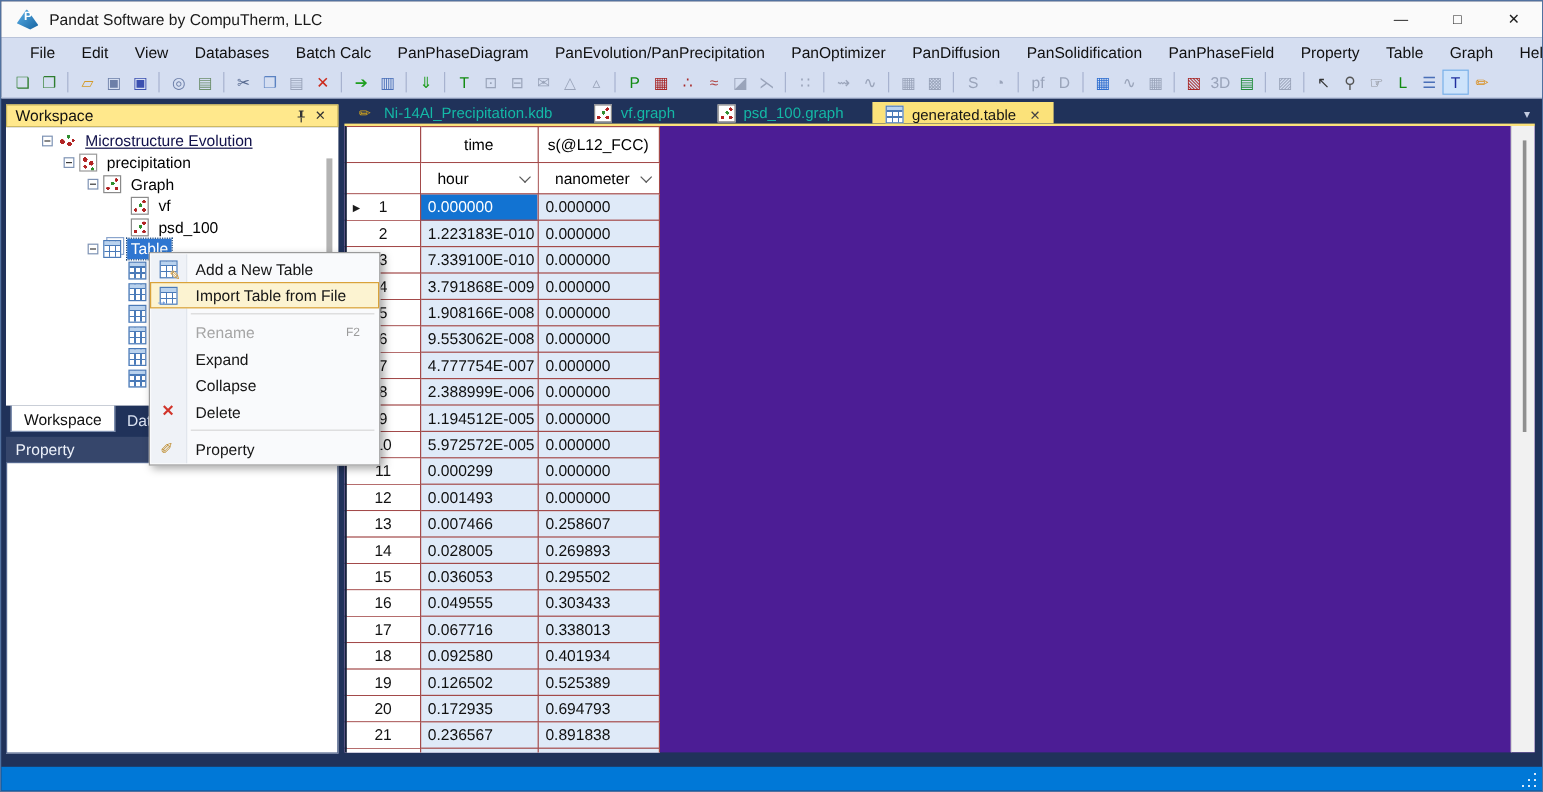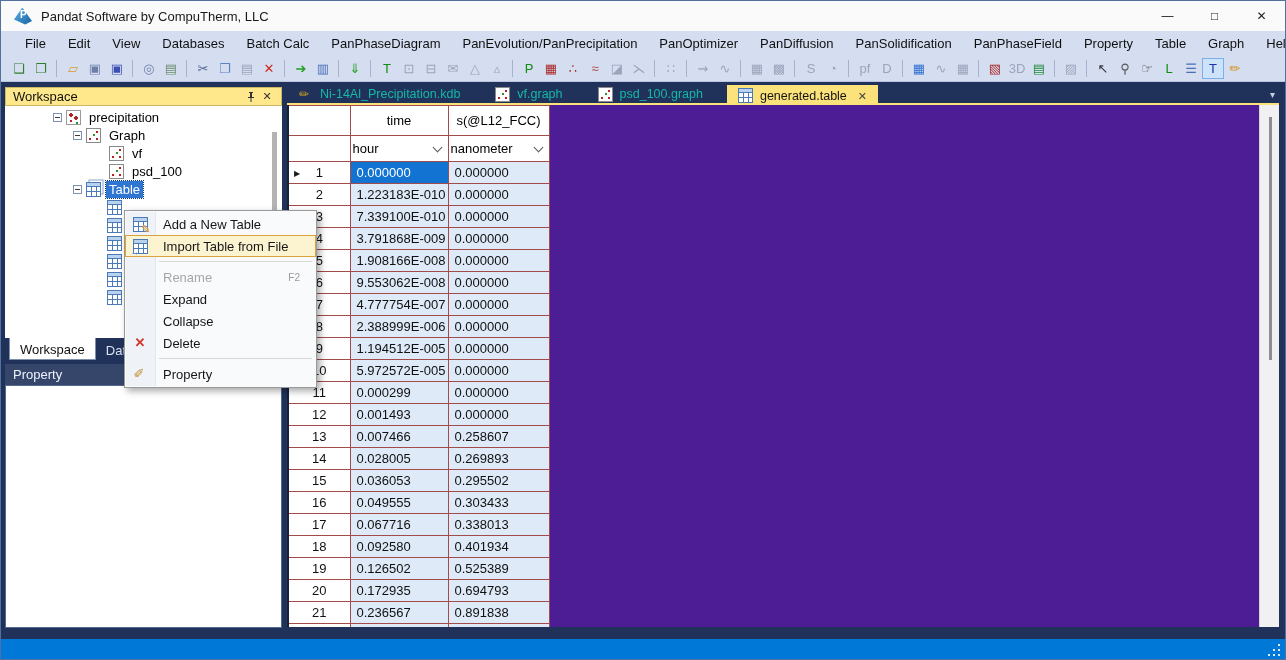--- a/index.html
+++ b/index.html
@@ -60,21 +60,21 @@
   .tab-close { display:none; font-size:11px; color:#444; margin-left:4px; }
   .doc-tab.closable .tab-close { display:block; }
   .tab-overflow { position:absolute; right:10px; top:88px; color:#c3cce0; font-size:10px; }
   .yellow-line { position:absolute; left:286px; top:102px; right:6px; height:2px; background:#fbe27a; }
 
   
   .content { position:absolute; left:286px; top:104px; right:6px; bottom:32px; background:#4c1d95; overflow:hidden; }
   .doc-table { position:absolute; left:0; top:0; border-collapse:collapse; background:#fff; border-left:2px solid #16213c; font-size:13px; }
   .doc-table th, .doc-table td { border:1px solid #a34a4a; }
   .hdr-row th { height:30px; background:#fff; font-weight:normal; text-align:center; }
-  .unit-row th { height:26px; background:#fff; font-weight:normal; text-align:left; padding-left:2px; position:relative; }
+  .unit-row th { height:26px; background:#fff; font-weight:normal; text-align:left; padding-left:14px; position:relative; }
   .chevron { position:absolute; right:7px; top:8px; width:7px; height:7px; border-right:1.6px solid #5a5a5a; border-bottom:1.6px solid #5a5a5a; transform:rotate(45deg); }
   .doc-table tbody td { height:22px; }
   .rowhdr { background:#fff; text-align:center; color:#111; position:relative; }
   .cell { background:#dfeaf8; padding-left:6px; color:#101010; }
   .dt-row.current .rowhdr::before { content:"▶"; position:absolute; left:5px; top:50%; transform:translateY(-50%); font-size:8px; color:#1c1c1c; }
   .dt-row.current .cell-time { background:#1273d2; color:#fff; }
   .partial td { height:5px; }
   .v-scrollbar { position:absolute; right:0; top:0; bottom:0; width:20px; background:#f1f1f1; border-left:1px solid #d6d6d6; }
   .v-thumb { position:absolute; left:9px; width:3px; top:12px; height:243px; background:#8f8f8f; }
 
@@ -335,20 +335,25 @@
       <span class="hicon">
         <svg class="pin-svg" width="10" height="12" viewBox="0 0 10 12">
             <path d="M3 1h4v1H6v4h2v1H2V6h2V2H3z" fill="#333"></path>
             <rect x="4.5" y="7" width="1" height="4" fill="#333"></rect>
           </svg>
       </span>
       <span class="hicon">✕</span>
     </div>
     <div class="tree">
 
+    <div class="tree-item has_expander underline" style="padding-left: 30px;">
+          <span class="expander"></span>
+          <span class="icon icon-microstructure"></span>
+          <span class="tree-label">Microstructure Evolution</span>
+        </div>
         <div class="tree-item has_expander" style="padding-left: 48px;">
           <span class="expander"></span>
           <span class="icon icon-precipitation"></span>
           <span class="tree-label">precipitation</span>
         </div>
         <div class="tree-item has_expander" style="padding-left: 68px;">
           <span class="expander"></span>
           <span class="icon icon-graph"></span>
           <span class="tree-label">Graph</span>
         </div>

